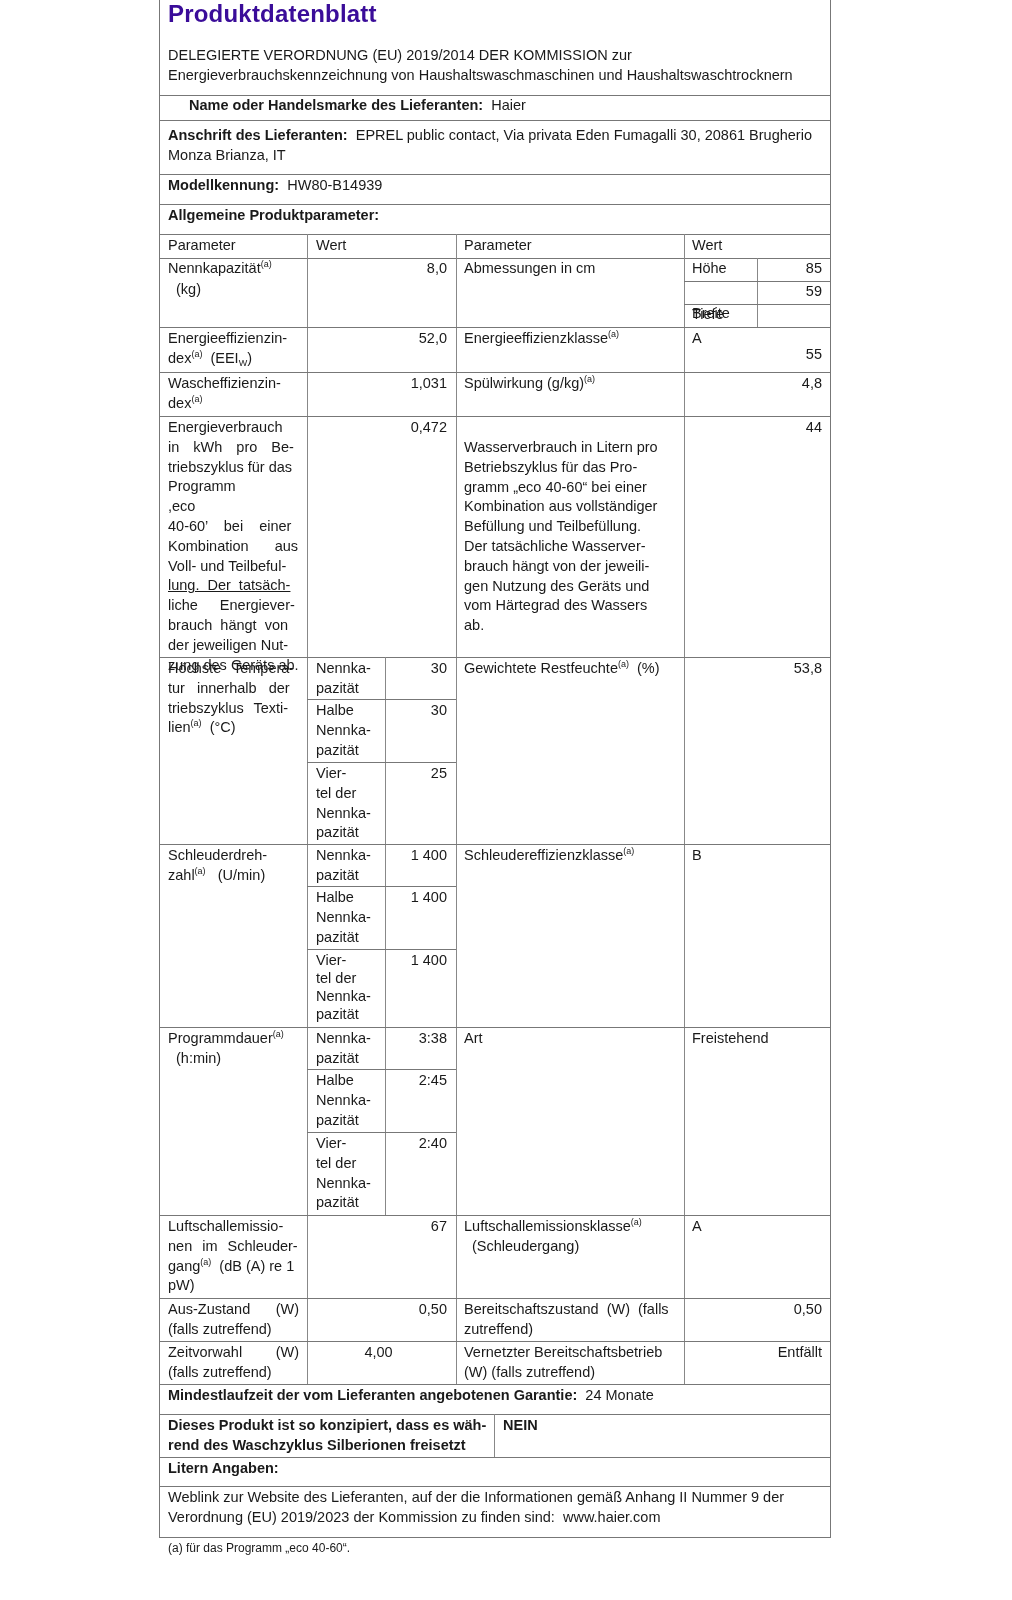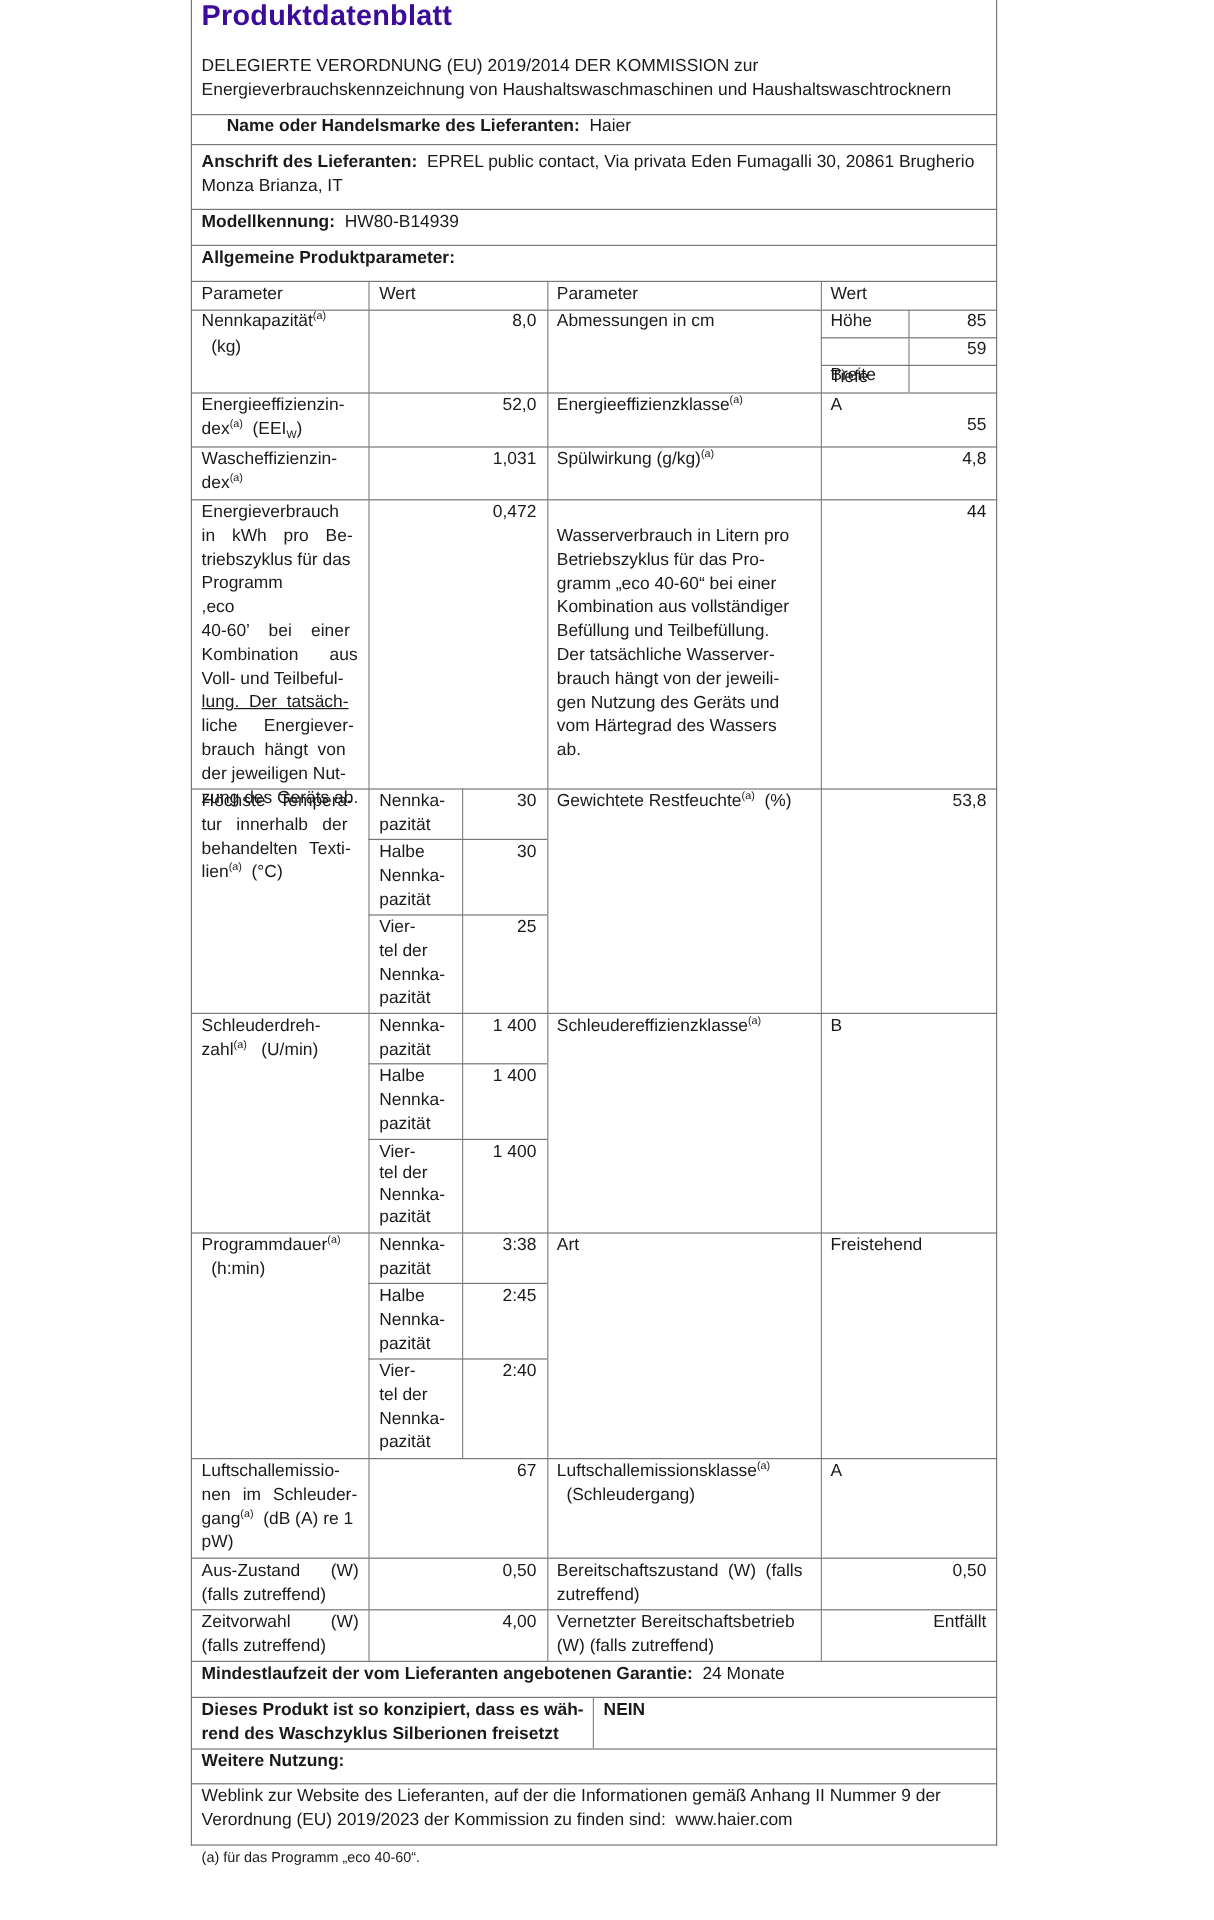--- a/index.html
+++ b/index.html
@@ -114,21 +114,21 @@
   <div>gen Nutzung des Geräts und</div>
   <div>vom Härtegrad des Wassers</div>
   <div>ab.</div>
 </div>
 <div class="t r" style="left:690px; width:132px; top:418px;">44</div>
 <div class="hline" style="left:159px; top:657px; width:672px;"></div>
 
 <div class="t" style="left:168px; top:659px;">
   <div style="word-spacing:8px;">Höchste Tempera-</div>
   <div style="word-spacing:8px;">tur innerhalb der</div>
-  <div style="word-spacing:6px;">behandelten Texti-</div>
+  <div style="word-spacing:6px;">triebszyklus Texti-</div>
   <div><span>lien</span><sup>(a)</sup>&nbsp;&nbsp;<span>(°C)</span></div>
 </div>
 <div class="vline" style="left:385px; top:657px; height:558px;"></div>
 <div class="hline" style="left:307px; top:699px; width:149px;"></div>
 <div class="hline" style="left:307px; top:762px; width:149px;"></div>
 <div class="t" style="left:316px; top:659px;">
     <div>Nennka-</div>
     <div>pazität</div>
   </div>
 <div class="t r" style="left:388px; width:59px; top:659px;">30</div>
@@ -234,21 +234,21 @@
 <div class="t r" style="left:690px; width:132px; top:1300px;">0,50</div>
 <div class="hline" style="left:159px; top:1341px; width:672px;"></div>
 
 <div class="t" style="left:168px; top:1343px; width:131px;">
   <div style="display:flex; justify-content:space-between;">
       <span>Zeitvorwahl</span>
       <span>(W)</span>
     </div>
   <div>(falls zutreffend)</div>
 </div>
-<div class="t r" style="left:310px; width:137px; top:1343px;">4,00</div>
+<div class="t r" style="left:310px; width:137px; top:1343px;text-align:center;">4,00</div>
 <div class="t" style="left:464px; top:1343px;">
   <div>Vernetzter Bereitschaftsbetrieb</div>
   <div>(W) (falls zutreffend)</div>
 </div>
 <div class="t r" style="left:690px; width:132px; top:1343px;">Entfällt</div>
 <div class="hline" style="left:159px; top:1384px; width:672px;"></div>
 
 <div class="t" style="left:168px; top:1386px;">
   <span class="b">Mindestlaufzeit der vom Lieferanten angebotenen Garantie:</span>&nbsp;
   <span>24 Monate</span>
@@ -256,21 +256,21 @@
 <div class="hline" style="left:159px; top:1414px; width:672px;"></div>
 
 <div class="t b" style="left:168px; top:1416px;">
   <div>Dieses Produkt ist so konzipiert, dass es wäh-</div>
   <div>rend des Waschzyklus Silberionen freisetzt</div>
 </div>
 <div class="vline" style="left:494px; top:1414px; height:43px;"></div>
 <div class="t b" style="left:503px; top:1416px;">NEIN</div>
 <div class="hline" style="left:159px; top:1457px; width:672px;"></div>
 
-<div class="t b" style="left:168px; top:1459px;">Weitere Nutzung:</div>
+<div class="t b" style="left:168px; top:1459px;">Litern Angaben:</div>
 <div class="hline" style="left:159px; top:1486px; width:672px;"></div>
 
 <div class="t" style="left:168px; top:1488px;">Weblink zur Website des Lieferanten, auf der die Informationen gemäß Anhang II Nummer 9 der</div>
 <div class="t" style="left:168px; top:1508px;">
   <span>Verordnung (EU) 2019/2023 der Kommission zu finden sind:</span>&nbsp;
   <span>www.haier.com</span>
 </div>
 <div class="hline" style="left:159px; top:1537px; width:672px;"></div>
 
 <div class="t" style="left:168px; top:1539px; font-size:12px;">(a) für das Programm „eco 40-60“.</div>

